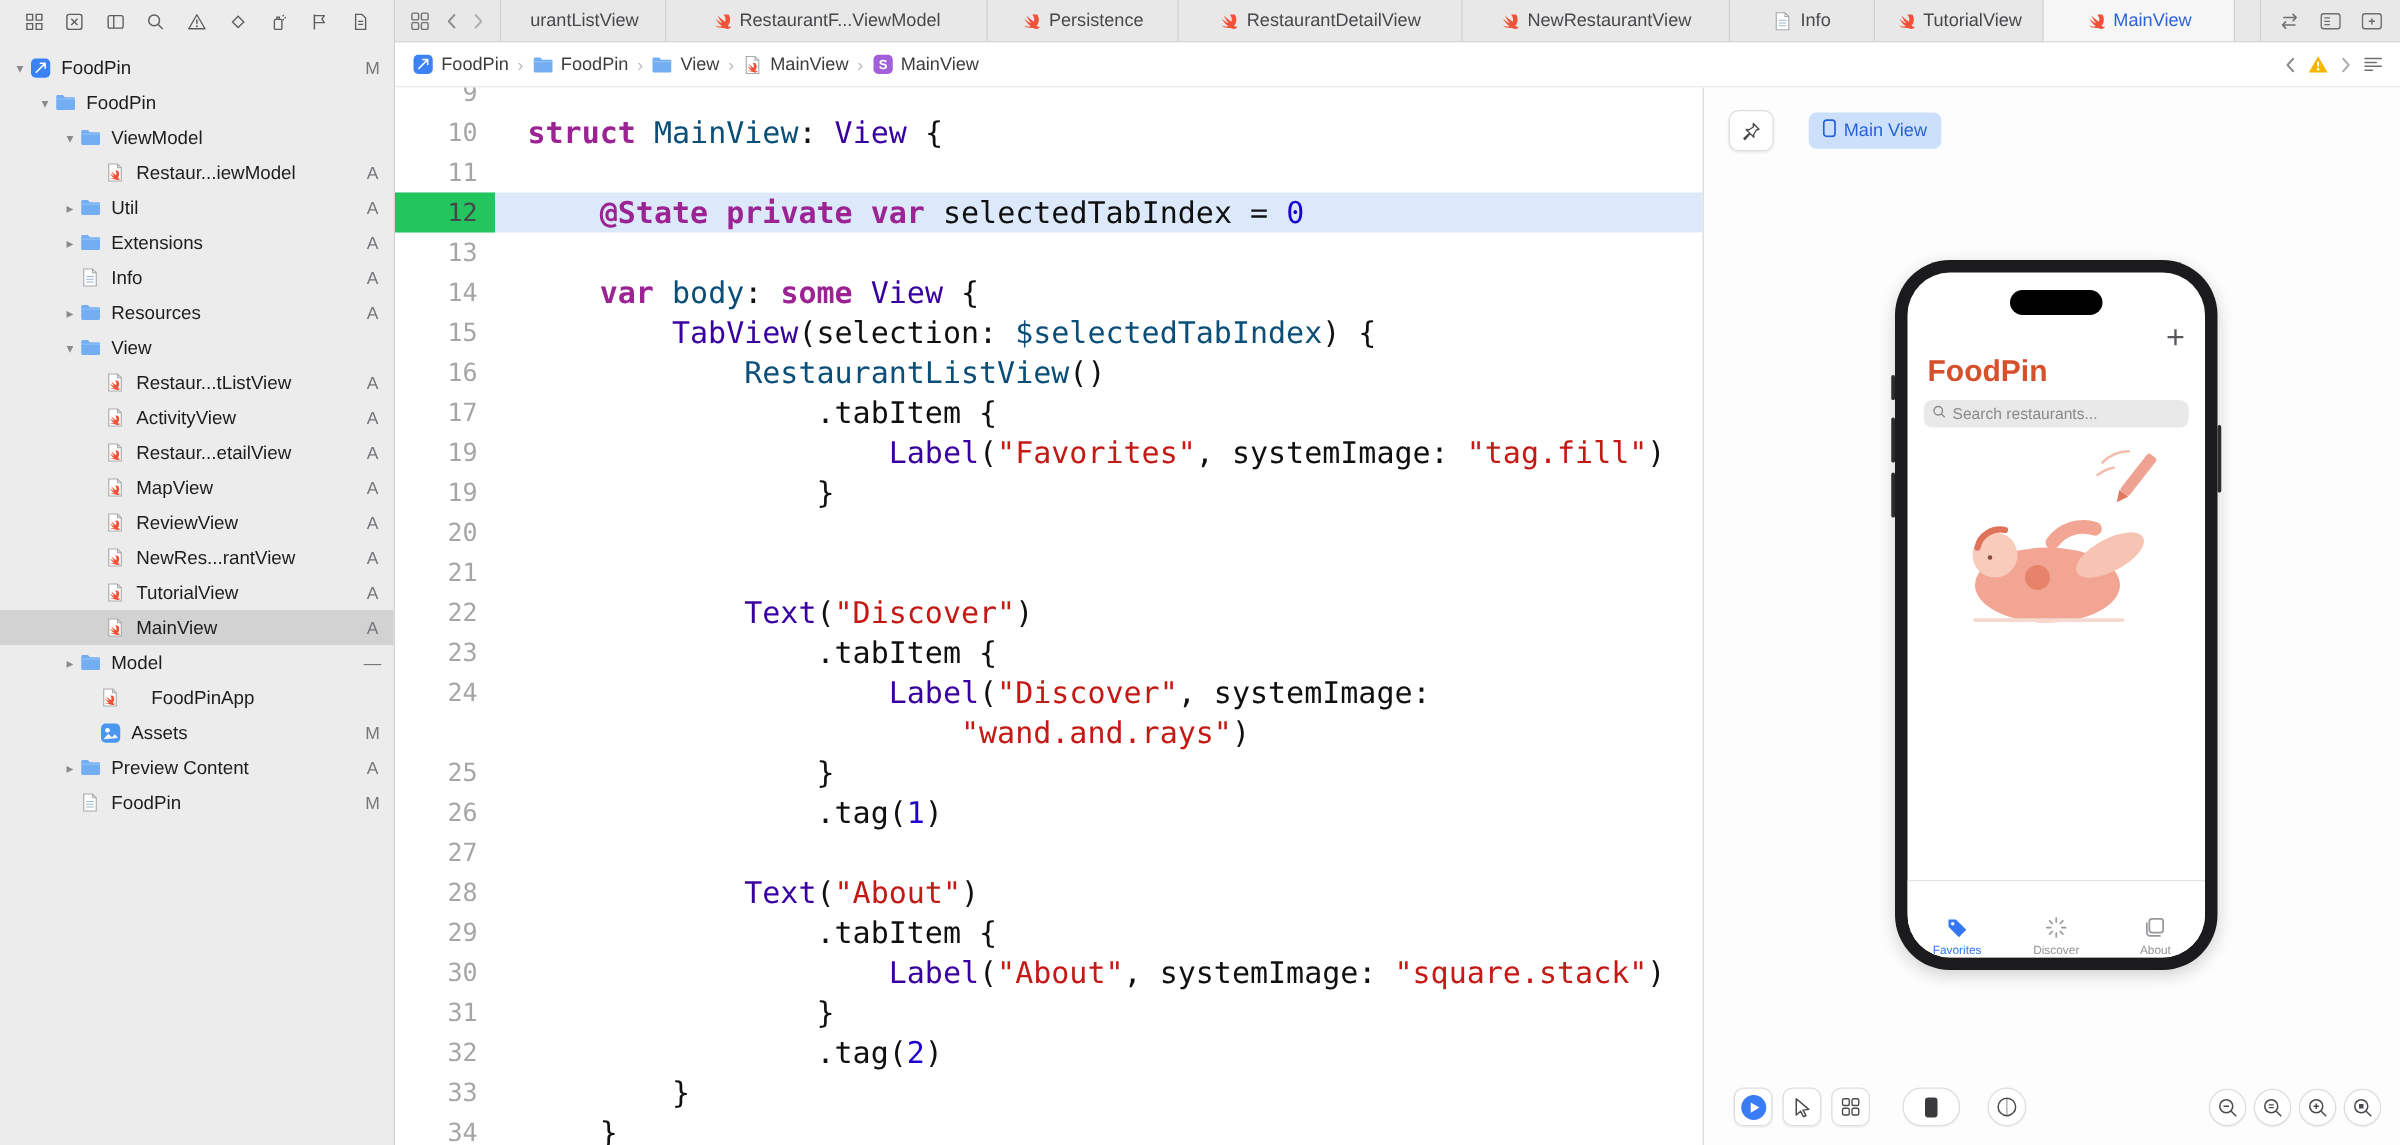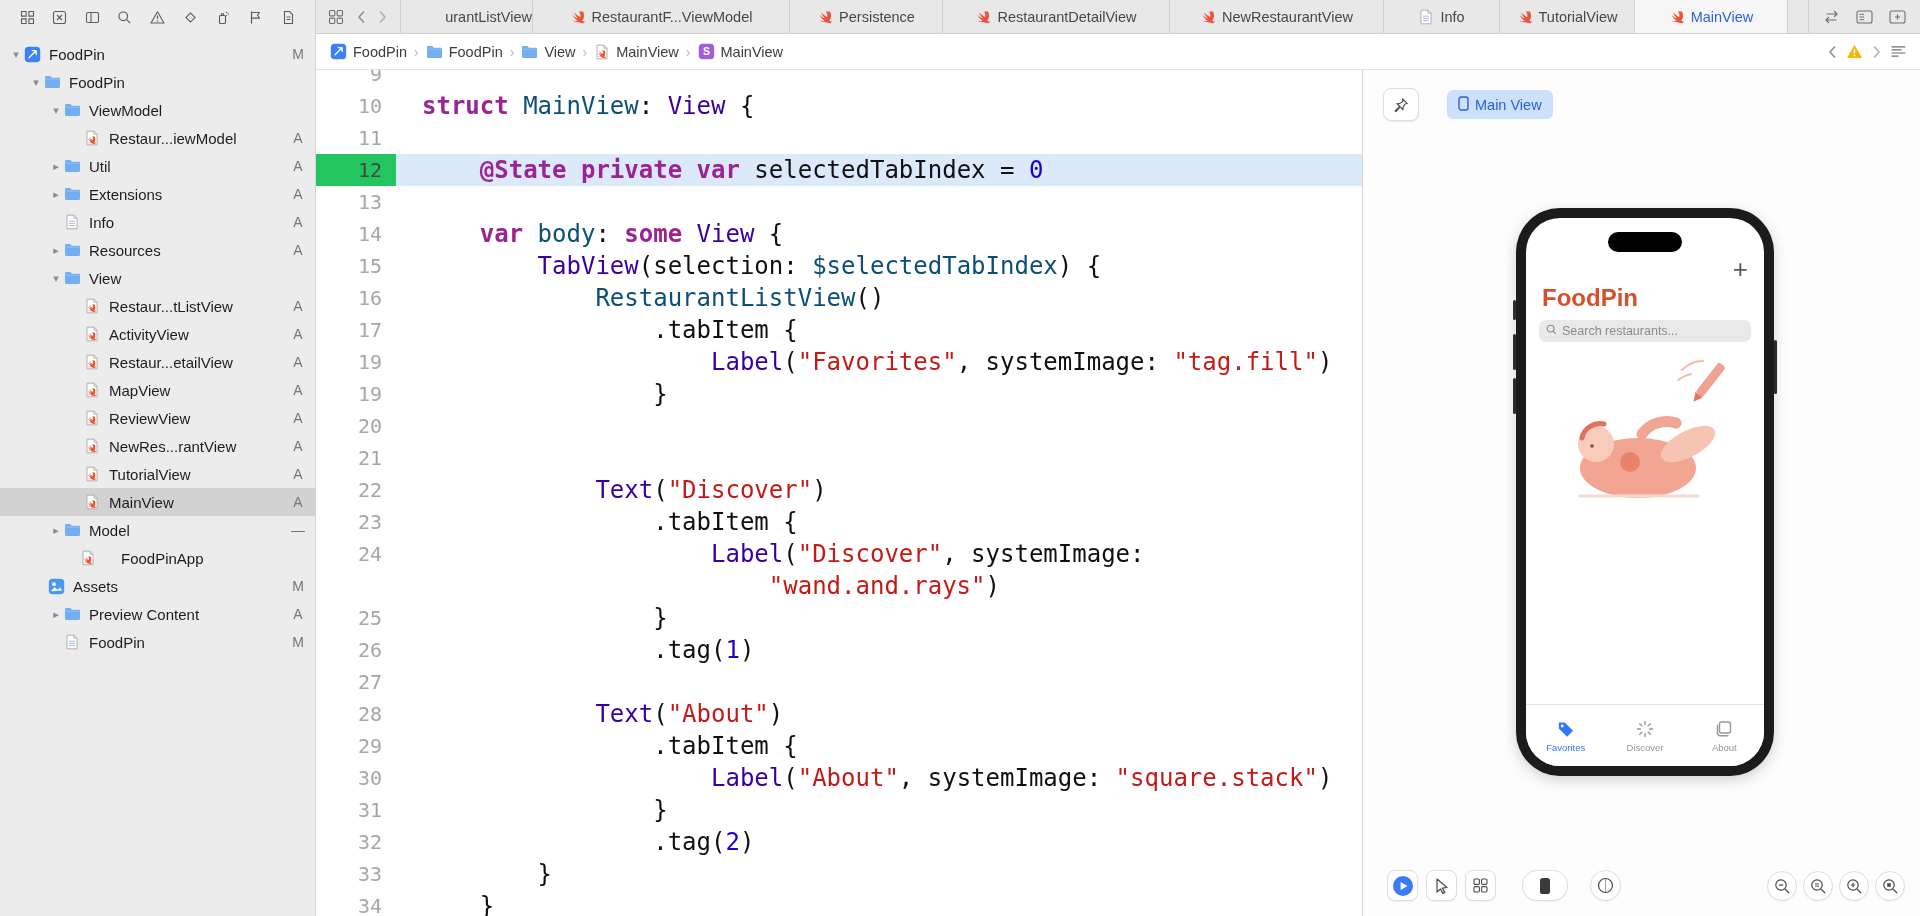--- a/index.html
+++ b/index.html
@@ -20,21 +20,21 @@
 
   
   .main{flex:1;display:flex;flex-direction:column;min-width:0;}
 
   
   .tabbar{height:34px;background:#E8E8E8;border-bottom:1px solid #CFCFCF;display:flex;align-items:stretch;flex:0 0 34px;}
   .tabbar-left{display:flex;align-items:center;gap:12px;padding:0 12px;border-right:1px solid #D0D0D0;}
   .tabs{display:flex;align-items:stretch;}
   .tab{display:flex;align-items:center;justify-content:center;gap:6px;font-size:14.5px;color:#48484c;border-right:1px solid #D0D0D0;overflow:hidden;white-space:nowrap;}
   .tab.active{background:#F6F6F6;color:#2E62D9;}
-  .tab.cut{justify-content:flex-end;padding-left:2px;}
+  .tab.cut{justify-content:center;padding-left:2px;}
   .tab-icon{display:flex;align-items:center;}
   .tabbar-right{margin-left:auto;display:flex;align-items:center;gap:16px;padding:0 14px;border-left:1px solid #D0D0D0;}
   .bar-icon{display:flex;align-items:center;justify-content:center;}
 
   
   .jumpbar{height:36px;background:#FFFFFF;border-bottom:1px solid #E3E3E3;display:flex;align-items:center;padding:0 14px;font-size:14.5px;color:#3c3c3f;flex:0 0 36px;}
   .crumbs{display:flex;align-items:center;gap:7px;}
   .crumb{display:flex;align-items:center;gap:6px;}
   .crumb-icon{display:flex;align-items:center;}
   .crumb-sep{color:#B9B9BD;font-size:14px;}
@@ -67,21 +67,21 @@
   .sbtn.l2{left:-3px;top:126px;height:36px;}
   .sbtn.l3{left:-3px;top:170px;height:36px;}
   .sbtn.r1{right:-3px;top:132px;height:54px;}
   .screen{width:100%;height:100%;background:#fff;border-radius:34px;position:relative;overflow:hidden;}
   .island{position:absolute;top:14px;left:50%;transform:translateX(-50%);width:74px;height:20px;background:#000;border-radius:10px;}
   .phone-plus{position:absolute;top:38px;right:16px;font-size:26px;font-weight:300;color:#58585c;line-height:1;}
   .phone-title{position:absolute;top:66px;left:16px;font-size:24px;font-weight:bold;color:#D6502B;}
   .search{position:absolute;top:102px;left:13px;right:13px;height:22px;background:#E9E9EA;border-radius:7px;display:flex;align-items:center;gap:5px;padding:0 7px;color:#8A8A8E;font-size:12.5px;}
   .illus{position:absolute;top:138px;left:50%;transform:translateX(-50%);width:190px;height:155px;}
   .ptabbar{position:absolute;left:0;right:0;bottom:0;height:62px;border-top:1px solid #E3E3E5;display:flex;background:#fff;}
-  .ptab{flex:1;display:flex;flex-direction:column;align-items:center;justify-content:center;gap:3px;font-size:9.5px;color:#94949A;}
+  .ptab{flex:1;display:flex;flex-direction:column;align-items:center;justify-content:flex-end;gap:3px;font-size:9.5px;color:#94949A;}
   .ptab.active{color:#3478F6;}
   .ptab-icon{height:20px;display:flex;align-items:center;}
 
   .canvas-controls{position:absolute;left:24px;bottom:15px;display:flex;align-items:center;gap:8px;}
   .ctl-btn{width:31px;height:31px;background:#fff;border:1px solid #DEDEE0;border-radius:8px;display:flex;align-items:center;justify-content:center;box-shadow:0 1px 1px rgba(0,0,0,.05);padding:0;}
   .ctl-btn.device-pill{width:46px;margin-left:18px;border-radius:15px;}
   .ctl-btn.round{border-radius:50%;margin-left:14px;}
   .zoom-controls{position:absolute;right:15px;bottom:15px;display:flex;align-items:center;gap:6px;}
   .zoom-btn{width:30px;height:30px;background:#fff;border:1px solid #DEDEE0;border-radius:50%;display:flex;align-items:center;justify-content:center;box-shadow:0 1px 1px rgba(0,0,0,.05);padding:0;}
 </style>
@@ -363,21 +363,21 @@
     <span class="nav-icon">
             <svg width="16" height="16" viewBox="0 0 16 16">
               <path d="M3 1.2h7l3 3v10.6H3z" fill="#fff" stroke="#A9A9AD" stroke-width="0.9"></path>
               <path d="M10 1.2v3h3" fill="none" stroke="#A9A9AD" stroke-width="0.9"></path>
               <path d="M10.6 6.6c1.2 2.1.9 4.4-.4 5.9.6.4 1.2.5 1.8.2-.3 1-1.4 1.5-2.4 1.2-.4-.1-.7-.4-1.1-.4-1.5-.3-3.1.3-4.7-1.4 1.1.6 2.4.8 3.5.3-1.4-.9-2.6-2.3-3.4-3.9 1 1 2.3 1.9 3.6 2.5-1.1-1.5-2-2.9-2.5-4.1 1.2 1.2 2.5 2.3 3.9 3.2.5-1.1.3-2.3-.8-3.7z" fill="#F05138"></path>
             </svg>
           </span>
     <span class="nav-label">FoodPinApp</span>
     <span class="nav-badge"></span>
   </div>
-        <div class="nav-row" style="padding-left: 32px;">
+        <div class="nav-row" style="padding-left: 64px;">
     <span class="chev"></span>
     <span class="nav-icon">
             <svg width="17" height="17" viewBox="0 0 17 17">
               <rect x="0.8" y="0.8" width="15.4" height="15.4" rx="3.8" fill="#4A97F2"></rect>
               <circle cx="6" cy="6.2" r="1.9" fill="#fff"></circle>
               <path d="M2.8 13.3l3.8-4.4 2.9 2.9 2.4-2.4 2.5 3z" fill="#fff" opacity="0.95"></path>
             </svg>
           </span>
     <span class="nav-label">Assets</span>
     <span class="nav-badge">M</span>

